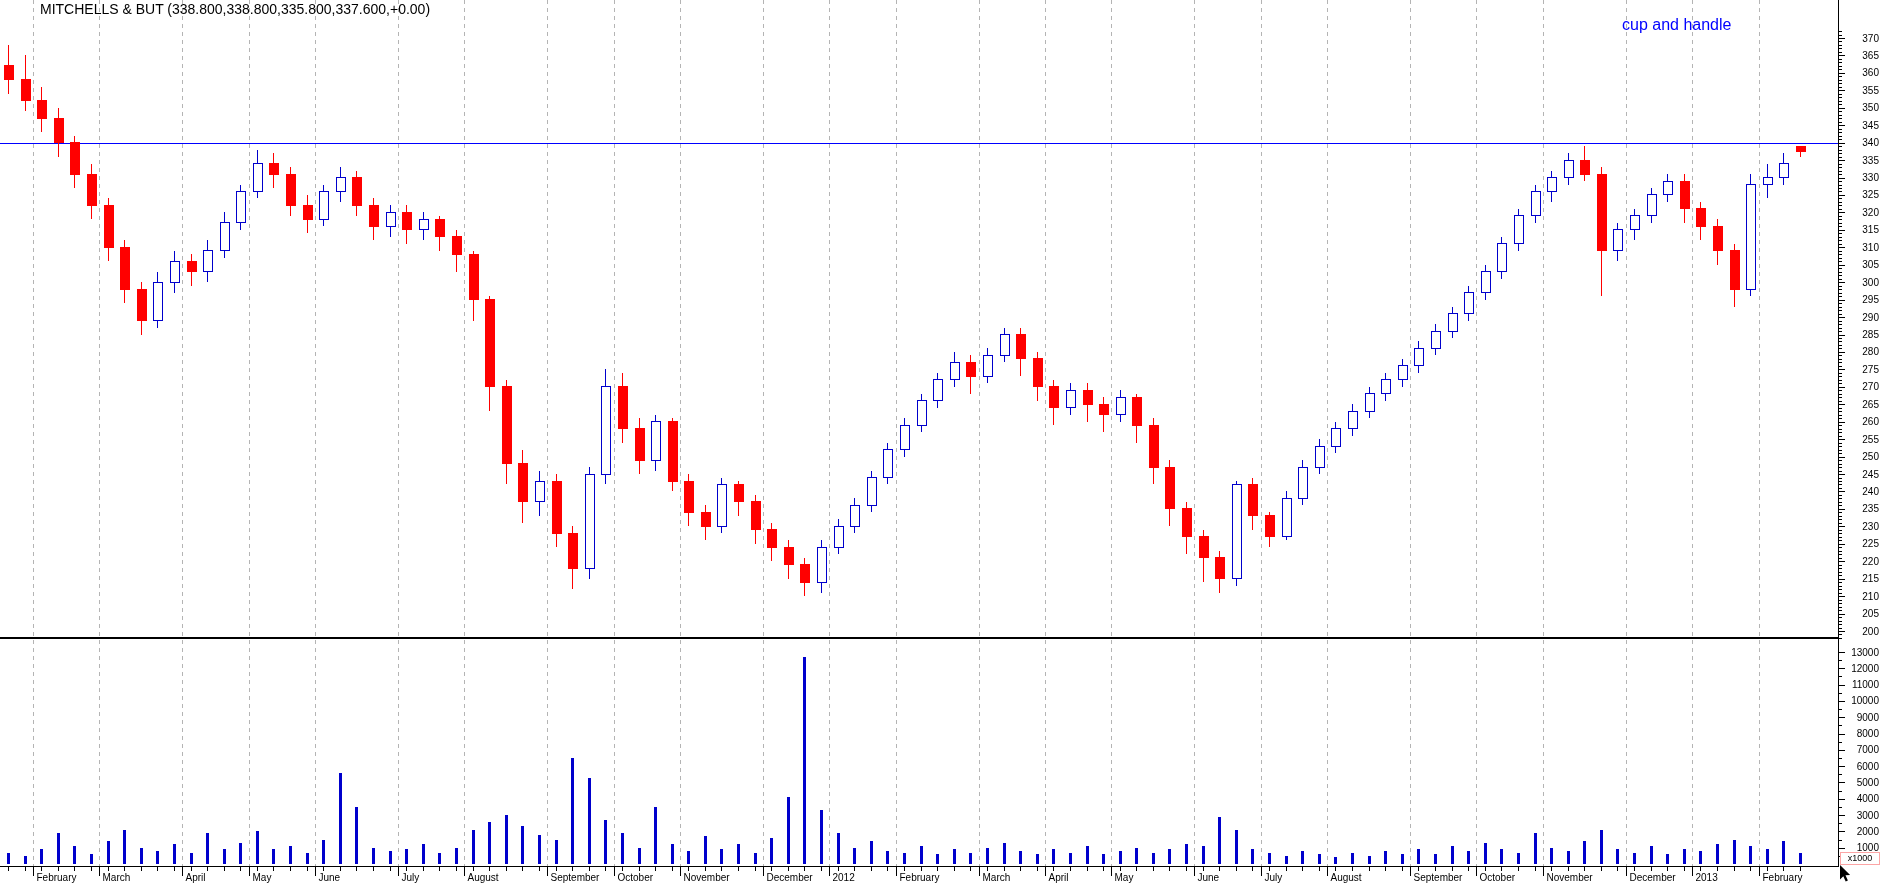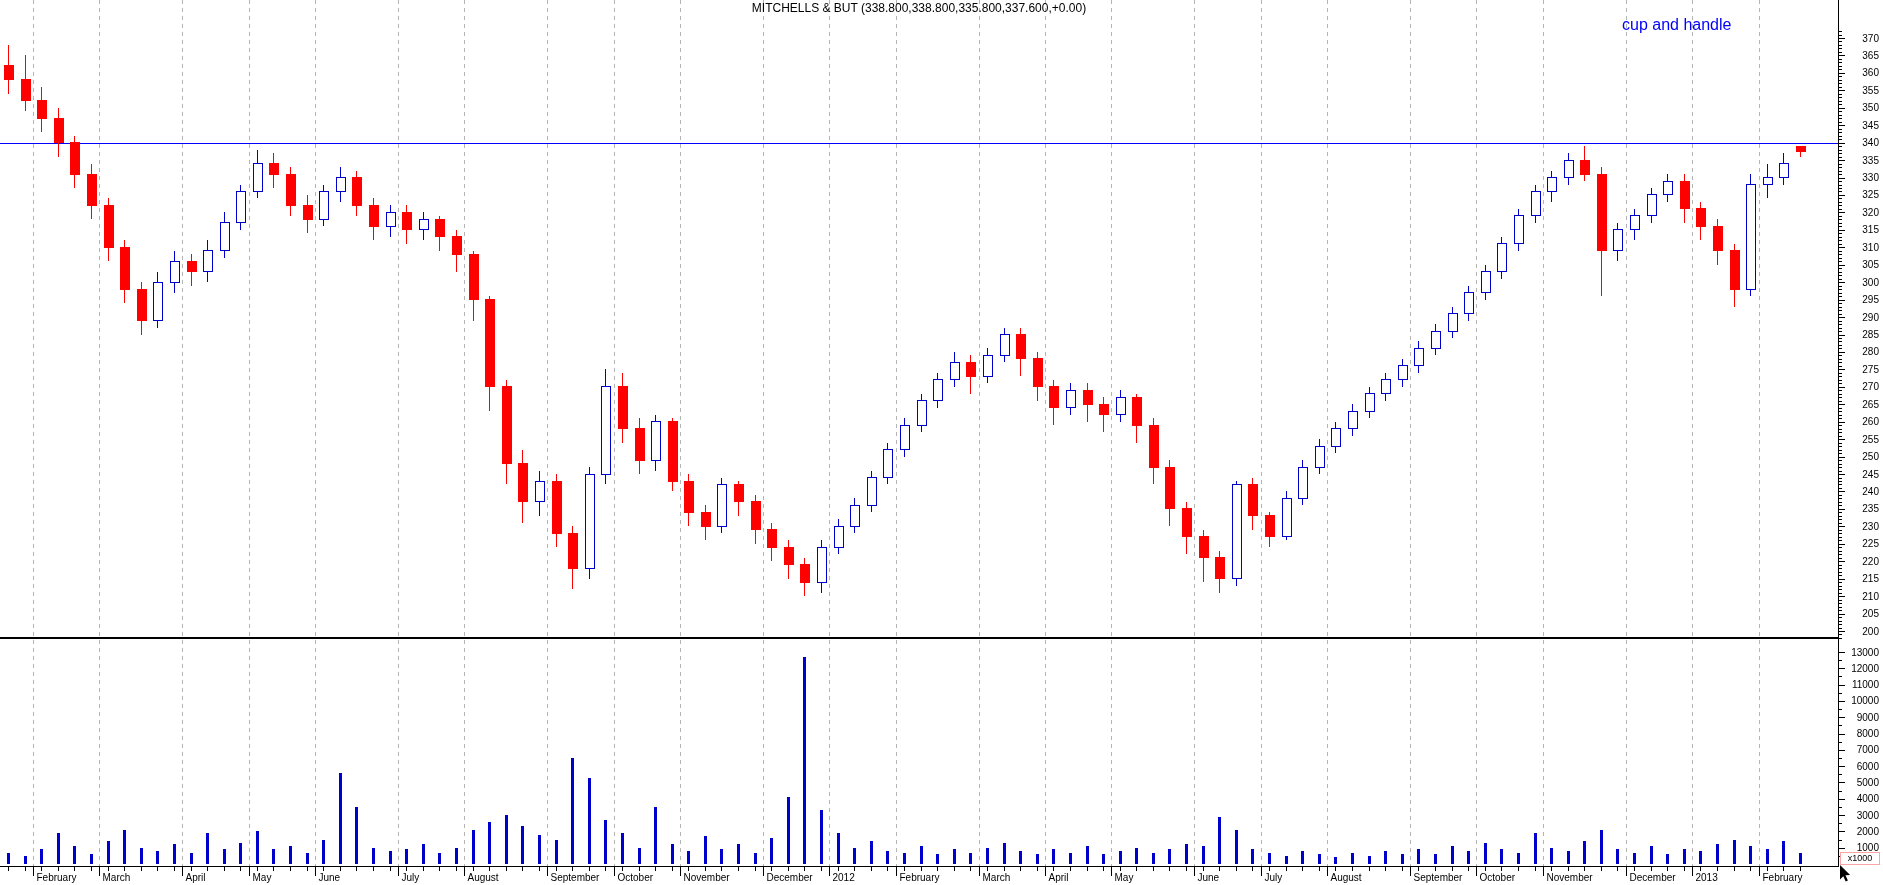--- a/index.html
+++ b/index.html
@@ -6,23 +6,23 @@
   .window{
     position:relative;
     width:1883px;height:885px;
     background:#ffffff;
     font-family:"Liberation Sans", sans-serif;
     overflow:hidden;
   }
   #chart-svg{position:absolute;left:0;top:0;}
   .title{
     position:absolute;top:1px;left:0;width:1838px;
-    text-align:center;
-    font-size:12px;color:#000;
+    font-size:14px;color:#000;
     letter-spacing:0px;
+    padding-left:40px;
   }
   .annotation{
     position:absolute;left:1622px;top:16px;
     font-size:16px;color:#0000ff;
   }
   .x1000{
     position:absolute;left:1840px;top:852px;
     width:38px;height:11px;
     border:1px solid #fca5a5;
     font-size:9px;line-height:11px;text-align:center;color:#000;

